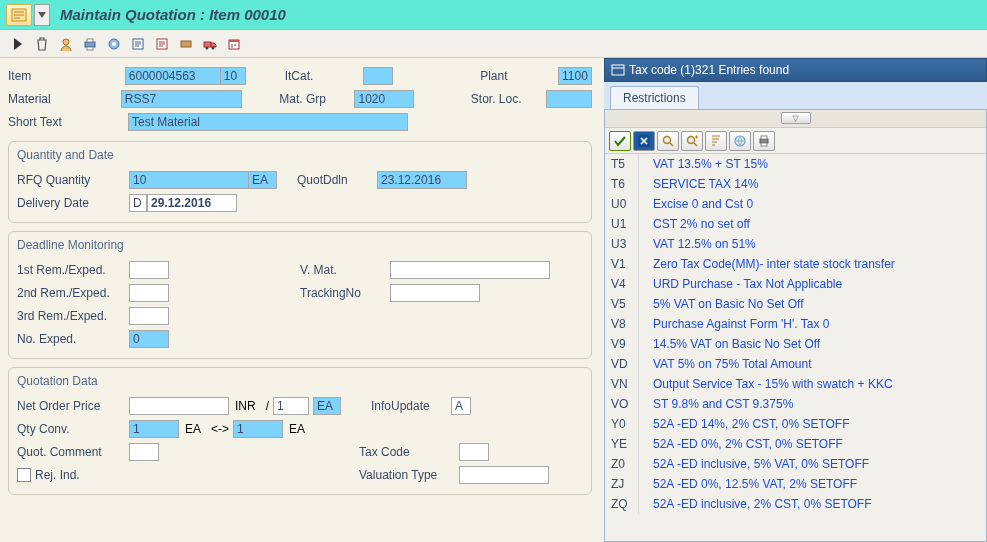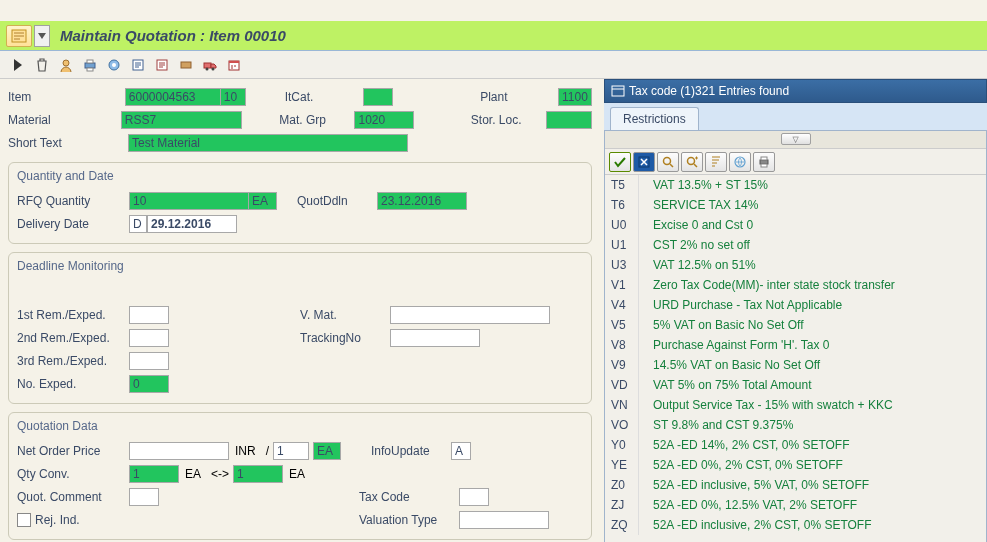--- a/index.html
+++ b/index.html
@@ -1,41 +1,41 @@
 <!DOCTYPE html>
 <html><head>
   <meta charset="utf-8">
   <style>
     * { box-sizing: border-box; font-family: Arial, sans-serif; font-size: 12px; }
     body { margin: 0; padding: 0; background: #f5f2e8; width: 987px; height: 542px; overflow: hidden; }
 
-    .title-bar { background: #bef264; border-bottom: 1px solid #9ab7d6; height: 30px; display: flex; align-items: center; padding: 0 6px; margin-top: 21px; }
+    .title-bar { background: #5eead4; border-bottom: 1px solid #9ab7d6; height: 30px; display: flex; align-items: center; padding: 0 6px; }
     .title-icon { width: 26px; height: 22px; background: linear-gradient(#fff4cc,#ffe199); border: 1px solid #d0b050; border-radius: 2px; display: flex; align-items: center; justify-content: center; margin-right: 2px; }
     .title-dd { width: 16px; height: 22px; border: 1px solid #a0a0a0; background: #f0f0f0; margin-right: 10px; display: flex; align-items: center; justify-content: center; }
     .title-text { font-weight: bold; font-style: italic; font-size: 15px; color: #3a4a66; }
 
     .toolbar { background: #f2f0ea; border-bottom: 1px solid #ccc; height: 28px; display: flex; align-items: center; padding: 0 8px; gap: 4px; }
     .tbtn { width: 20px; height: 20px; display: flex; align-items: center; justify-content: center; cursor: pointer; border-radius: 2px; }
 
     .main-area { position: relative; height: calc(542px - 58px); }
     .form-area { padding: 6px 8px; width: 600px; }
 
     .row { display: flex; align-items: center; height: 23px; }
     .label { width: 120px; color: #3a4a66; }
     .label-short { width: 80px; color: #3a4a66; }
     .inp { border: 1px solid #a8a8a8; background: #fff; height: 18px; padding: 0 3px; font-size: 12px; color: #3a4a66; }
     .inp-item { width: 96px; }
     .inp-item2 { width: 25px; border-left: none; }
     .inp-short { width: 30px; }
-    .inp-ro { background: #22c55e; }
+    .inp-ro { background: #7dd3fc; }
 
     .group { border: 1px solid #cccab8; border-radius: 6px; margin-top: 8px; padding: 4px 8px 8px; background: #f5f2e8; }
     .group-title { color: #56688a; margin-bottom: 4px; padding: 2px 0; }
     .col2 { display: flex; }
-    .col2 > div { flex: 1; margin-top: 24px; }
+    .col2 > div { flex: 1; }
 
     .spacer { width: 40px; }
 
     
     .dlg { position: absolute; top: 0; left: 604px; width: 383px; height: 100%; display: flex; flex-direction: column; }
     .dlg-title { background: linear-gradient(#3b6ea5,#2e5a8c); color: #fff; height: 24px; display: flex; align-items: center; padding: 0 6px; font-size: 12px; border: 1px solid #2a4f7a; }
     .dlg-title-icon { margin-right: 4px; }
     .dlg-tabs { background: #d6e5f5; height: 28px; display: flex; align-items: flex-end; padding: 0 6px; border-bottom: 1px solid #a0b4cc; }
     .dlg-tab { background: #eef4fa; border: 1px solid #a0b4cc; border-bottom: none; padding: 4px 12px; border-radius: 3px 3px 0 0; color: #3a4a66; }
     .dlg-body { flex: 1; background: #f2f0ea; border: 1px solid #a0b4cc; border-top: none; overflow: hidden; position: relative; }
@@ -45,21 +45,21 @@
     .dlg-btn { width: 22px; height: 20px; border: 1px solid #999; background: linear-gradient(#fdfdfd,#e4e4e4); display: flex; align-items: center; justify-content: center; cursor: pointer; border-radius: 2px; }
     .dlg-btn.green { border-color: #5a8a00; }
     .dlg-btn.blue { background: #1e5aa6; }
     .dlg-head { display: flex; background: #d8d6c8; height: 20px; border-bottom: 1px solid #bbb; }
     .dlg-head .c1 { width: 34px; padding-left: 6px; font-weight: bold; border-right: 1px solid #bbb; line-height: 20px; }
     .dlg-head .c2 { flex: 1; padding-left: 6px; font-weight: bold; line-height: 20px; }
     .dlg-list { overflow: auto; flex: 1; }
     .dlg-row { display: flex; height: 20px; cursor: pointer; gap: 8px; }
     .dlg-row.sel { background: #ffd98f; }
     .dlg-row .c1 { width: 34px; padding-left: 6px; border-right: 1px solid #ddd; line-height: 20px; color: #3a4a66; }
-    .dlg-row .c2 { flex: 1; padding-left: 6px; line-height: 20px; color: #15803d; white-space: nowrap; overflow: hidden; text-overflow: ellipsis; }
+    .dlg-row .c2 { flex: 1; padding-left: 6px; line-height: 20px; color: #1d4ed8; white-space: nowrap; overflow: hidden; text-overflow: ellipsis; }
 
     .checkbox { width: 14px; height: 14px; border: 1px solid #888; background: #fff; display: inline-block; vertical-align: middle; margin-right: 4px; }
 
     svg { display: block; }
     .arrow-right { width:0;height:0;border-top:6px solid transparent;border-bottom:6px solid transparent;border-left:8px solid #333; }
   </style>
 </head>
 <body>
 
 <div class="title-bar">

